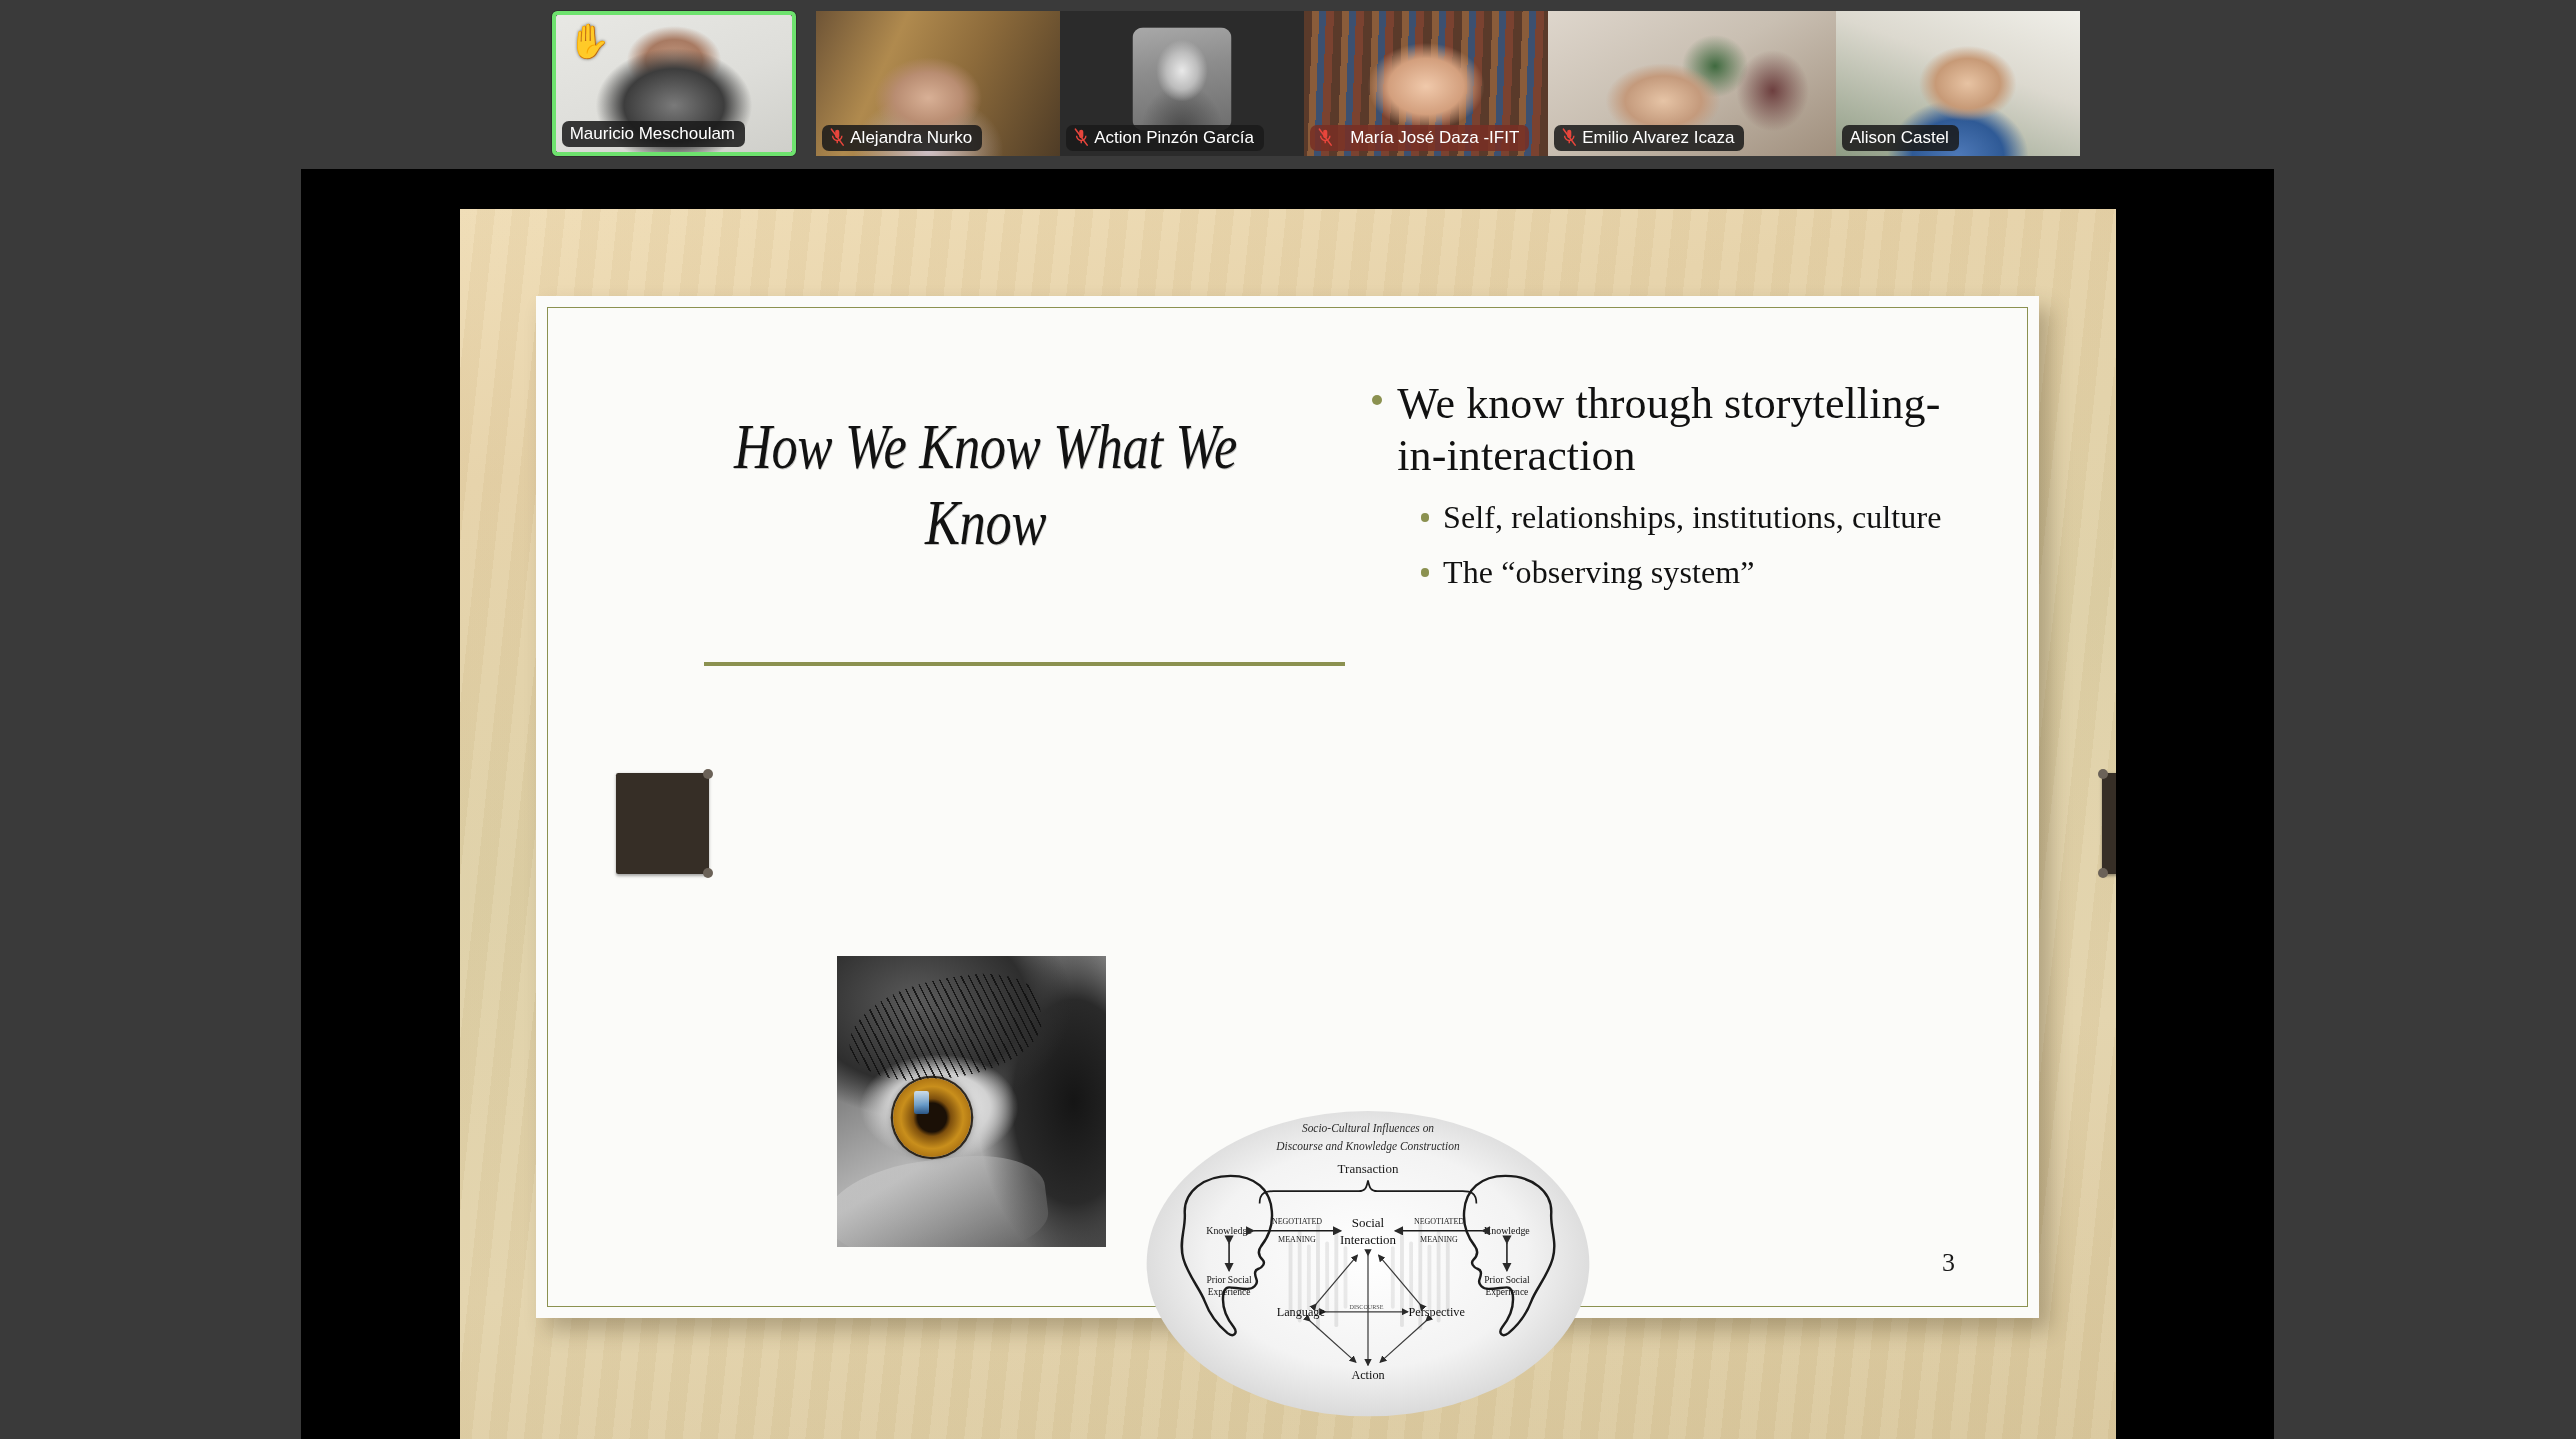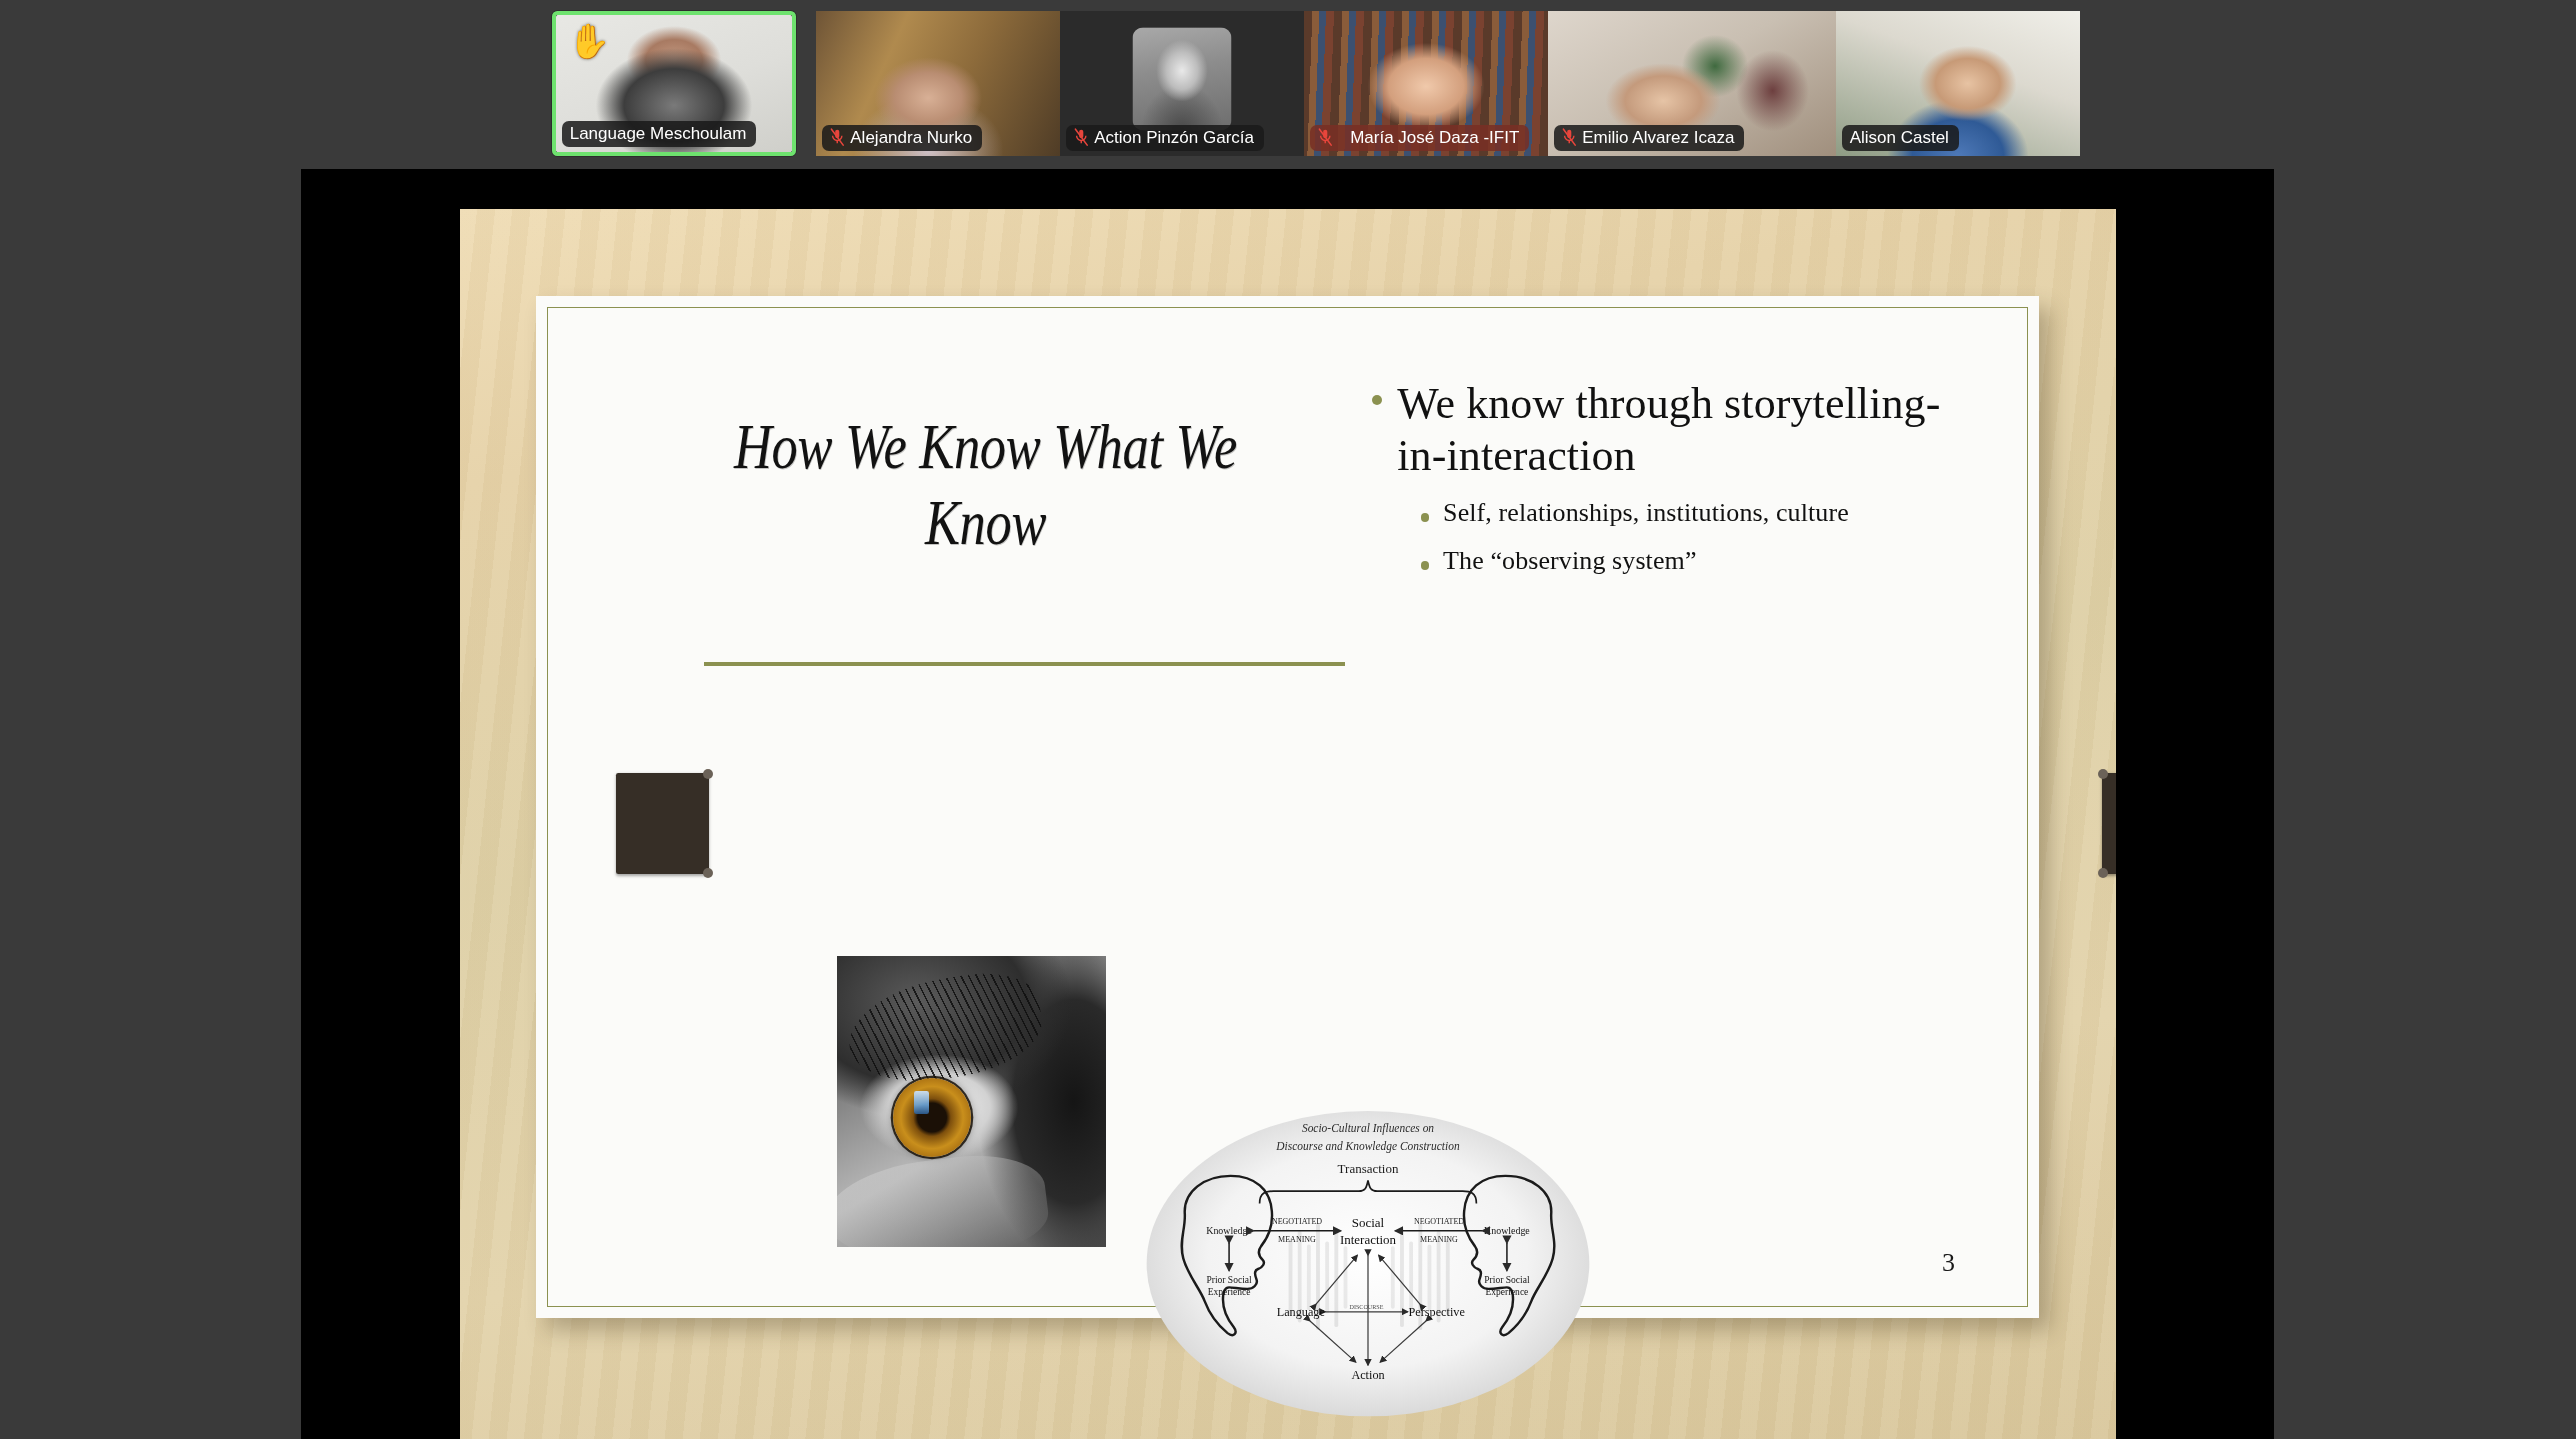--- a/index.html
+++ b/index.html
@@ -233,39 +233,39 @@
     color: #111;
   }
   .bullet { position: relative; display: flex; margin-bottom: 15.3px; }
   .bullet .dot {
     flex: none; width: 10px; height: 10px; border-radius: 50%;
     background: #8b9150; margin-top: 17px; margin-right: 15.3px;
   }
   .bullet .txt { font-size: 44px; line-height: 1.19; letter-spacing: 0.1px; }
   .bullet.lvl2 { margin-left: 49px; margin-bottom: 17px; }
   .bullet.lvl2 .dot { width: 8.4px; height: 8.4px; margin-top: 15.3px; margin-right: 13.7px; }
-  .bullet.lvl2 .txt { font-size: 26px; }
+  .bullet.lvl2 .txt { font-size: 32px; }
 
   #slide-number {
     position: absolute; right: 84px; bottom: 40px;
     font-family: "Liberation Serif", "DejaVu Serif", serif;
     font-size: 26px; color: #1a1a1a;
   }
 </style>
 </head>
 <body>
 
 <div id="app">
 
   <div id="video-strip">
       <div class="tile active" style="width: 244px;">
         <div class="feed feed-mauricio"></div>
         <div class="raised-hand">✋</div>
         <div class="namepill">
-          <span class="nm">Language Meschoulam</span>
+          <span class="nm">Mauricio Meschoulam</span>
         </div>
       </div>
       <div class="tile" style="width: 244px; margin-left: 20px;">
         <div class="feed feed-alejandra"></div>
         <div class="namepill">
           <svg class="mic-muted" viewBox="0 0 24 30">
       <path d="M12 2c-2 0-3.4 1.5-3.4 3.4v7.1c0 1.9 1.4 3.4 3.4 3.4s3.4-1.5 3.4-3.4V5.4C15.4 3.5 14 2 12 2z" fill="#e8453c"></path>
       <path d="M18.6 12.3c0 3.6-2.9 6.6-6.6 6.6s-6.6-3-6.6-6.6H3.2c0 4.4 3.3 8.1 7.6 8.7v3.6h2.4v-3.6c4.3-.6 7.6-4.3 7.6-8.7h-2.2z" fill="#e8453c"></path>
       <path d="M2.4 1.2 L21.8 27.6" stroke="#e8453c" stroke-width="2.6" stroke-linecap="round"></path>
     </svg>

